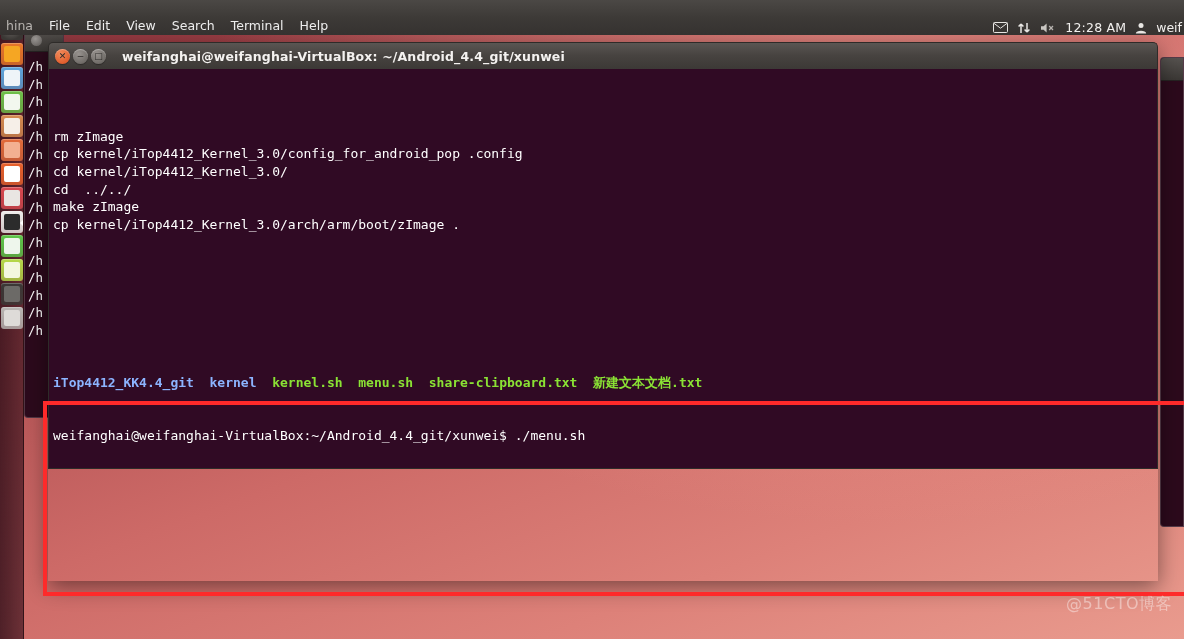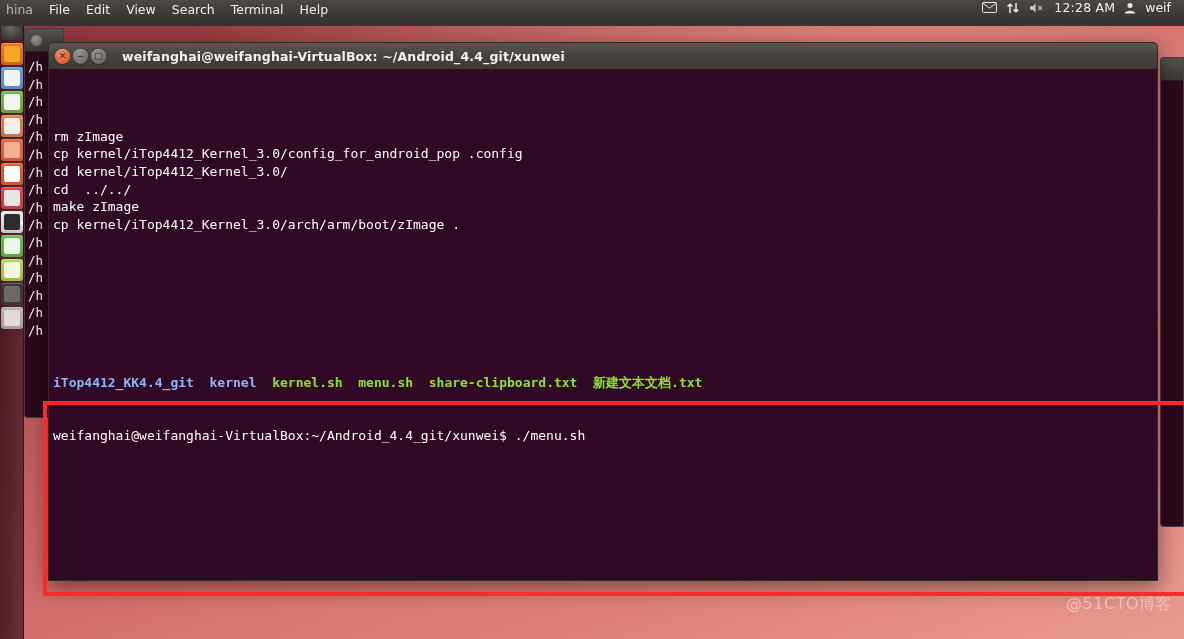--- a/index.html
+++ b/index.html
@@ -15,34 +15,34 @@
   
   #wallpaper {
     position: absolute; inset: 0;
     background:
       radial-gradient(ellipse at 75% 20%, rgba(240,150,140,0.85) 0%, rgba(0,0,0,0) 55%),
       linear-gradient(160deg, #8d333c 0%, #b04f52 30%, #cd6a67 55%, #dd8179 78%, #e99b8e 100%);
   }
 
   
   #top-panel {
-    position: absolute; top: 0; left: 0; width: 1184px; height: 26px;
+    position: absolute; top: 0; left: 0; width: 1184px; height: 35px;
     background: linear-gradient(to bottom, #4b4845 0%, #3d3a37 50%, #353230 100%);
     color: #e8e6e3; font-size: 12px; z-index: 60;
-    display: flex; align-items: flex-start;
+    display: flex; align-items: flex-end;
   }
   .panel-menu { display: flex; align-items: center; }
   .panel-menu .mi {
     padding: 0 8px; line-height: 19px; height: 19px; font-size: 12.5px;
     color: #ededed; white-space: nowrap;
   }
   .panel-menu .mi.appname { color: #b9b5b1; padding-left: 6px; }
   #panel-right {
     margin-left: auto; display: flex; align-items: center; gap: 9px;
-    padding-right: 13px; font-size: 12.5px;
+    padding-right: 2px; font-size: 12.5px;
   }
   .tray-ico { display: inline-flex; align-items: center; justify-content: center; }
   #clock { color: #f2f0ee; letter-spacing: .2px; }
   #user-name { color: #f2f0ee; }
 
   
   #launcher {
     position: absolute; top: 19px; left: 0; width: 24px; height: 620px;
     background: linear-gradient(to right, rgba(50,15,25,0.82), rgba(70,25,35,0.72));
     border-right: 1px solid rgba(0,0,0,.35);
@@ -121,21 +121,21 @@
   .wbtn .gl {
     position: absolute; inset: 0; display: flex; align-items: center;
     justify-content: center; font-size: 9px; color: #2c2a28; line-height: 1;
     font-family: "DejaVu Sans", sans-serif;
   }
   #title-text {
     margin-left: 13px; color: #f4f2f0; font-size: 12.5px; font-weight: bold;
     font-family: "DejaVu Sans", sans-serif; letter-spacing: .15px;
   }
   #term-body {
-    height: 512px; background: #300a24;
+    height: 400px; background: #300a24;
     border: 1px solid #2e2b29; border-top: none;
     font-family: "DejaVu Sans Mono", monospace;
     font-size: 13px; line-height: 17.6px; color: #ffffff;
     padding: 6px 4px 0 4px; overflow: hidden; position: relative;
     white-space: pre;
   }
   .ln { white-space: pre; height: 17.6px; }
   .bblue { color: #8cb4ff; font-weight: bold; }
   .green { color: #8ae234; font-weight: bold; }
   .white { color: #ffffff; }

